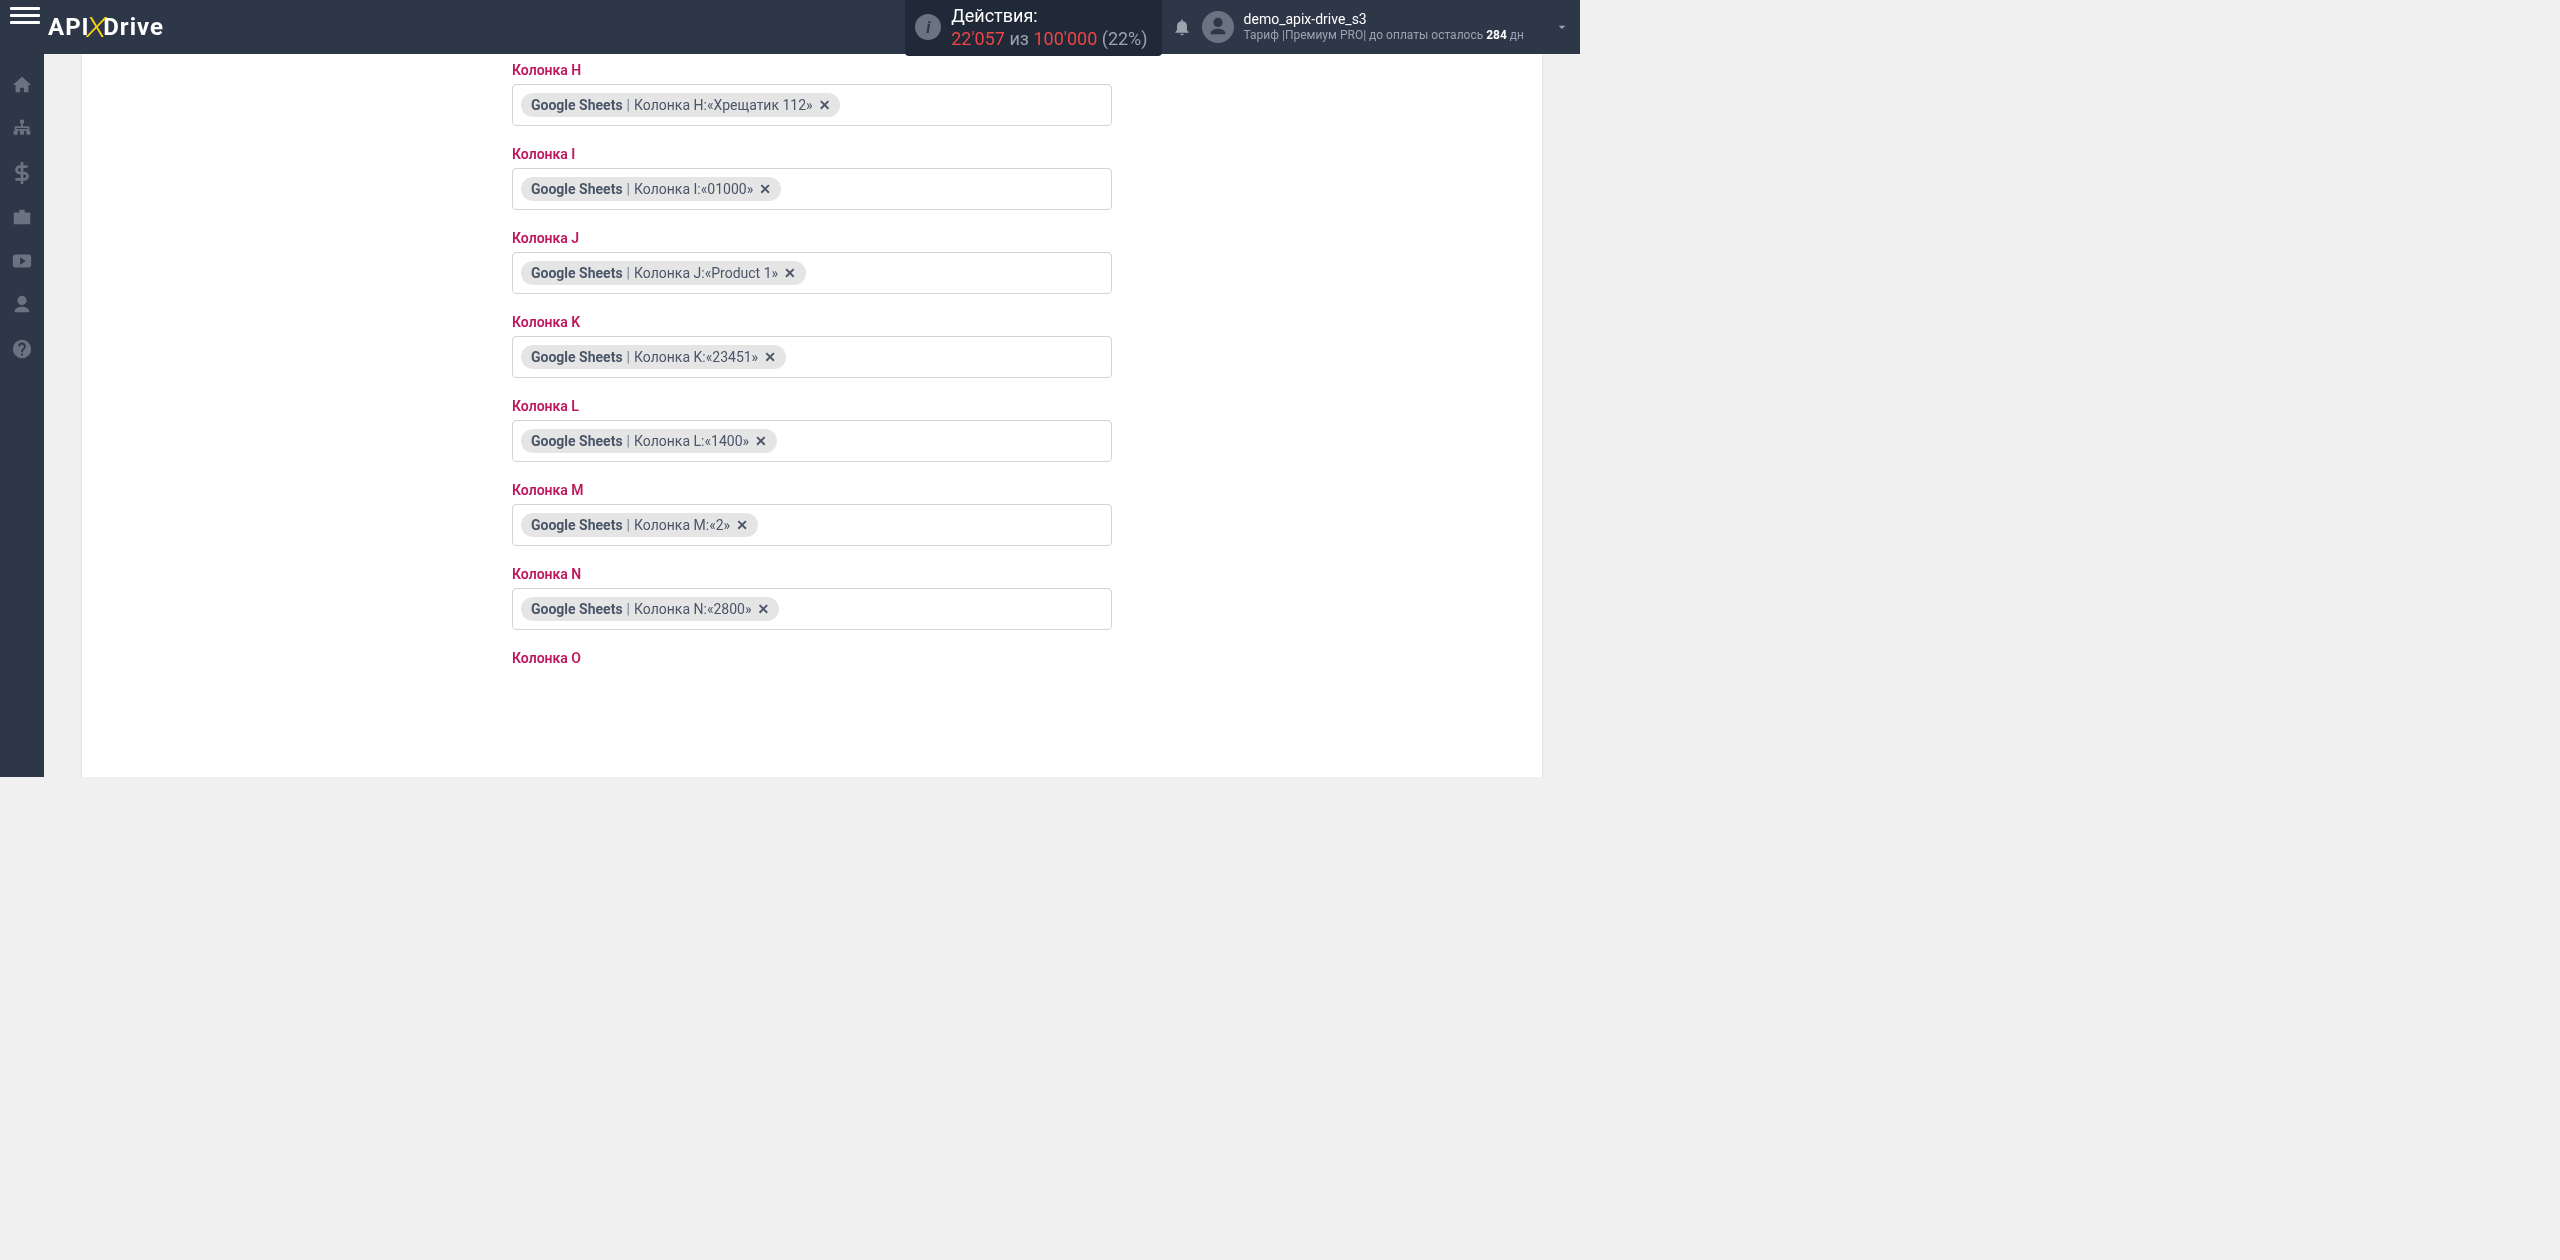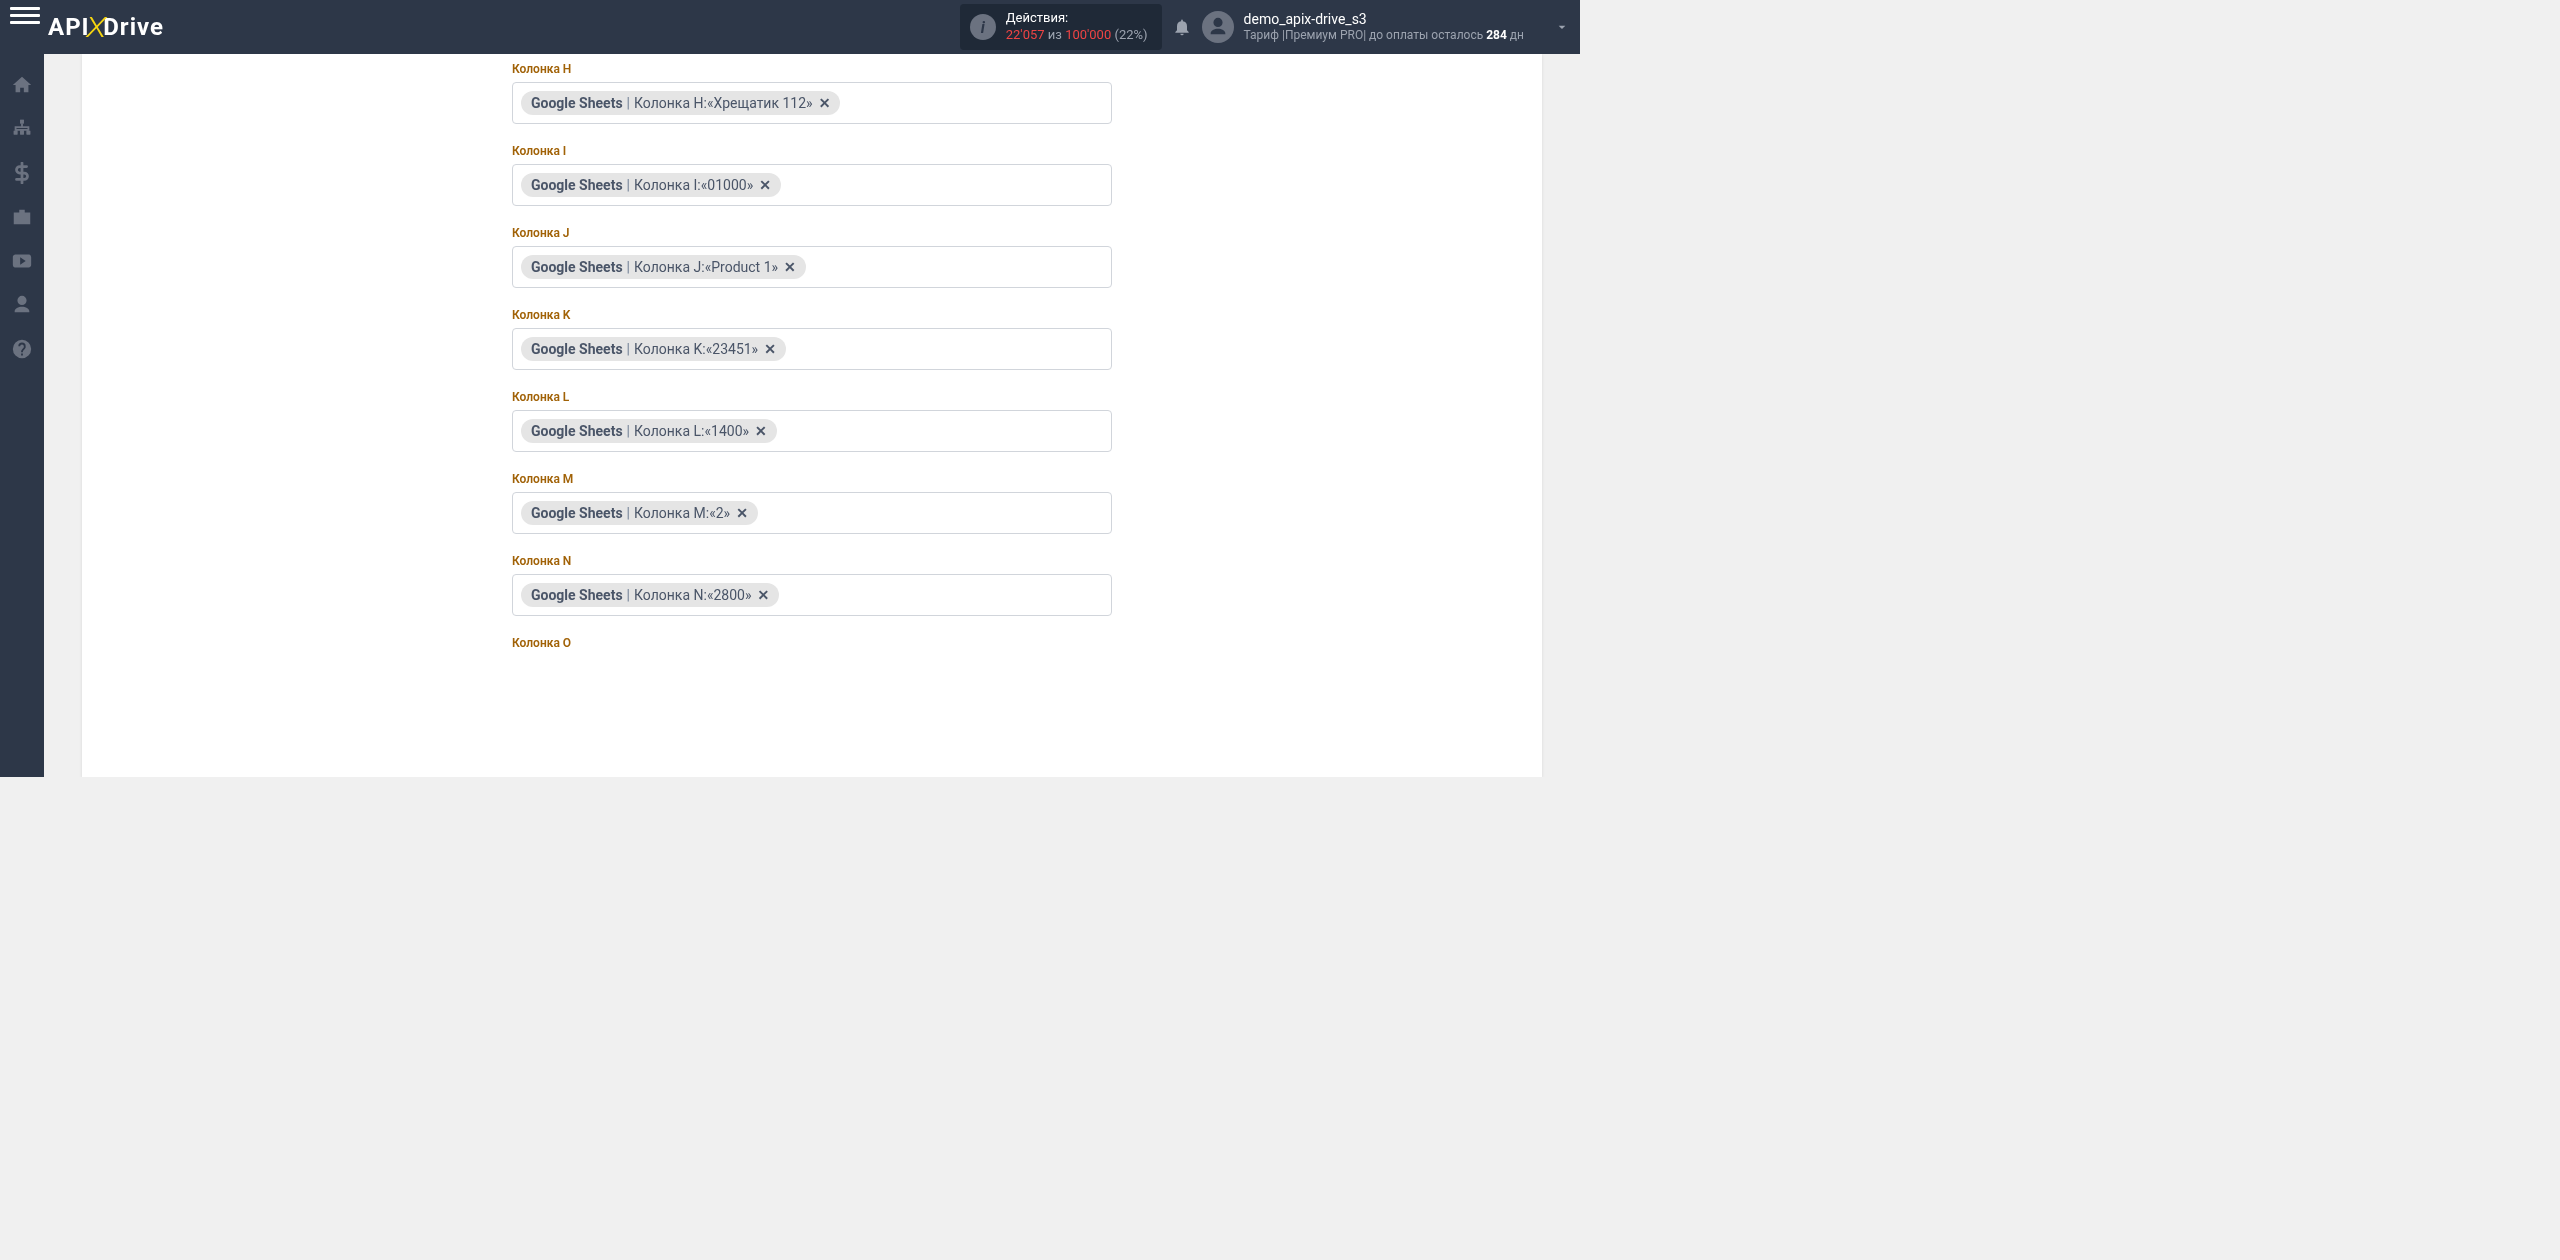--- a/index.html
+++ b/index.html
@@ -7,42 +7,42 @@
 .header { height:54px; background:#2d3748; display:flex; padding:0 10px; color:#fff; position:relative; }
 .menu-btn { width:30px; height:30px; display:flex; flex-direction:column; justify-content:center; gap:4px; cursor:pointer; margin-right:8px; }
 .menu-btn span { height:3px; background:#fff; border-radius:1px; }
 .logo { font-size:24px; font-weight:700; letter-spacing:1px; display:flex; align-items:center; }
 .logo .api { color:#fff; }
 .logo .x { color:#f6d510; font-size:28px; font-weight:300; font-style:italic; margin:0 -2px; transform:scaleX(1.2); }
 .logo .drive { color:#fff; }
 .header-right { margin-left:auto; display:flex; align-items:center; gap:10px; }
 .actions-box { background:#1f2937; border-radius:4px; padding:6px 14px 6px 10px; display:flex; align-items:center; gap:10px; }
 .info-icon { width:26px; height:26px; border-radius:50%; background:#6b7280; display:flex; align-items:center; justify-content:center; color:#2d3748; font-weight:700; font-style:italic; font-size:16px; }
-.actions-text { font-size:13px; line-height:1.3; }
+.actions-text { font-size:18px; line-height:1.3; }
 .actions-text .line2 { color:#9ca3af; }
 .actions-text .green { color:#ef4444; }
 .bell { width:20px; height:20px; fill:#9ca3af; cursor:pointer; }
 .user-block { display:flex; align-items:center; gap:10px; }
 .avatar { width:32px; height:32px; border-radius:50%; background:#6b7280; display:flex; align-items:center; justify-content:center; }
 .avatar svg { width:22px; height:22px; fill:#2d3748; }
 .user-text { font-size:14px; line-height:1.3; }
 .user-text .name { color:#fff; }
 .user-text .sub { font-size:12px; color:#9ca3af; }
 .user-text .sub b { color:#fff; font-weight:700; }
 .chevron { margin-left:20px; width:16px; height:16px; fill:#9ca3af; cursor:pointer; }
 
 .body { display:flex; height:calc(100% - 54px); }
 .sidebar { width:44px; background:#2d3748; padding-top:20px; display:flex; flex-direction:column; align-items:center; gap:22px; }
 .sidebar .icon { width:22px; height:22px; fill:#6b7280; cursor:pointer; }
 
 .main { flex:1; display:flex; justify-content:center; overflow-y:auto; }
 .card { width:1460px; background:#fff; box-shadow:0 1px 3px rgba(0,0,0,0.1); padding:0 0 20px 0; }
 .form-area { width:600px; margin:0 auto; padding-top:8px; }
 .field { margin-bottom:20px; }
-.field-label { font-size:12px; font-weight:600; color:#a16207; margin-bottom:6px; }
+.field-label { font-size:14px; font-weight:600; color:#be185d; margin-bottom:6px; }
 .field-box { border:1px solid #d1d5db; border-radius:4px; min-height:42px; padding:6px 8px; display:flex; align-items:center; }
 .tag { background:#e5e5e5; border-radius:14px; padding:4px 10px; font-size:14px; color:#4a5568; display:inline-flex; align-items:center; }
 .tag .src { font-weight:700; color:#4a5568; }
 .tag .sep { margin:0 4px; color:#718096; }
 .tag .col { color:#4a5568; }
 .tag .val { color:#4a5568; }
 .tag .remove { margin-left:6px; font-weight:700; color:#4a5568; cursor:pointer; font-style:normal; }
 .field-input { border:none; outline:none; width:100%; font-size:14px; color:#374151; }
 .field-input::placeholder { color:#9ca3af; }
 </style>

